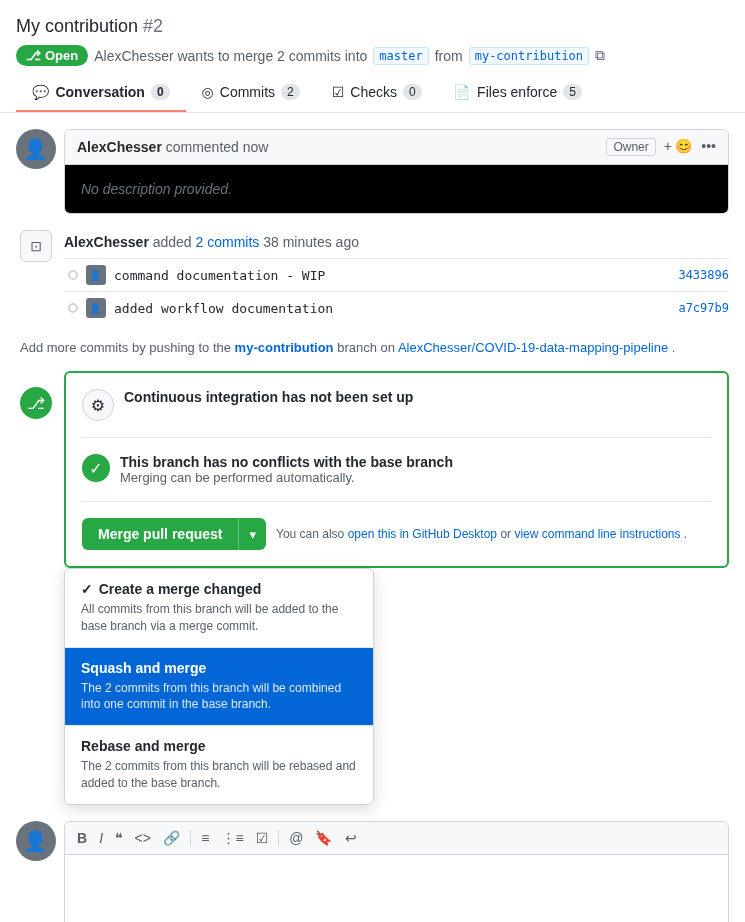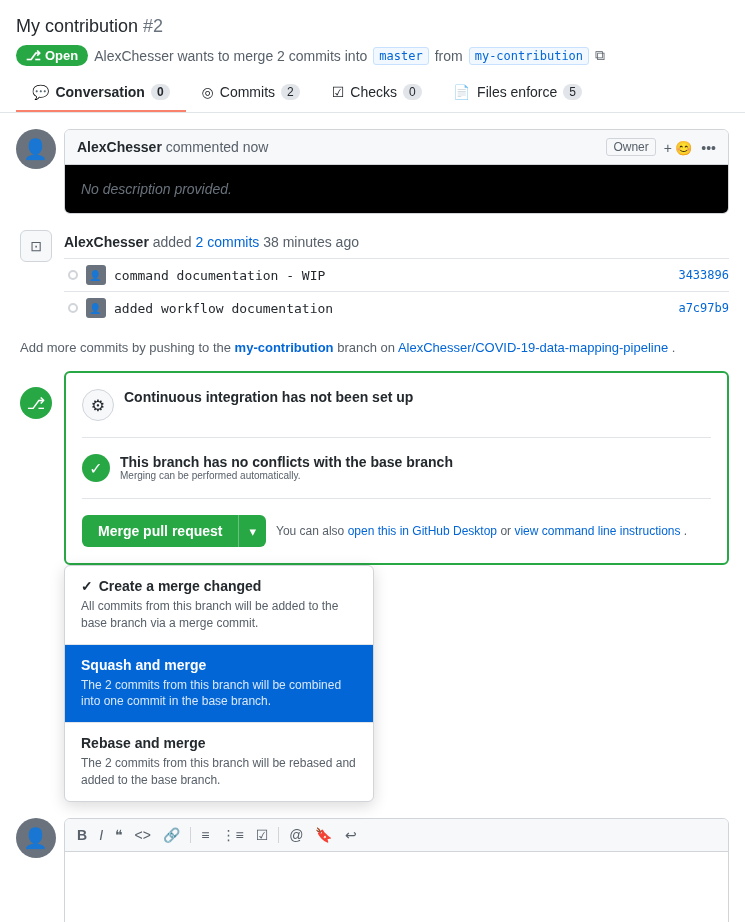--- a/index.html
+++ b/index.html
@@ -117,21 +117,21 @@
     }
     .comment-header-left {
       font-size: 14px;
       color: #586069;
     }
     .comment-header-left strong {
       color: #24292e;
     }
     .comment-header-right {
       display: flex;
-      align-items: flex-end;
+      align-items: flex-start;
       gap: 8px;
     }
     .owner-badge {
       border: 1px solid #d1d5da;
       border-radius: 3px;
       padding: 1px 6px;
       font-size: 12px;
       color: #586069;
     }
     .comment-body {
@@ -284,21 +284,21 @@
       justify-content: center;
       color: #fff;
       font-size: 16px;
       flex-shrink: 0;
     }
     .no-conflict-text h4 {
       font-size: 14px;
       font-weight: 600;
     }
     .no-conflict-text p {
-      font-size: 10px;
+      font-size: 13px;
       color: #586069;
     }
     .merge-button-row {
       display: flex;
       align-items: center;
       gap: 10px;
     }
     .merge-btn-group {
       display: flex;
     }

